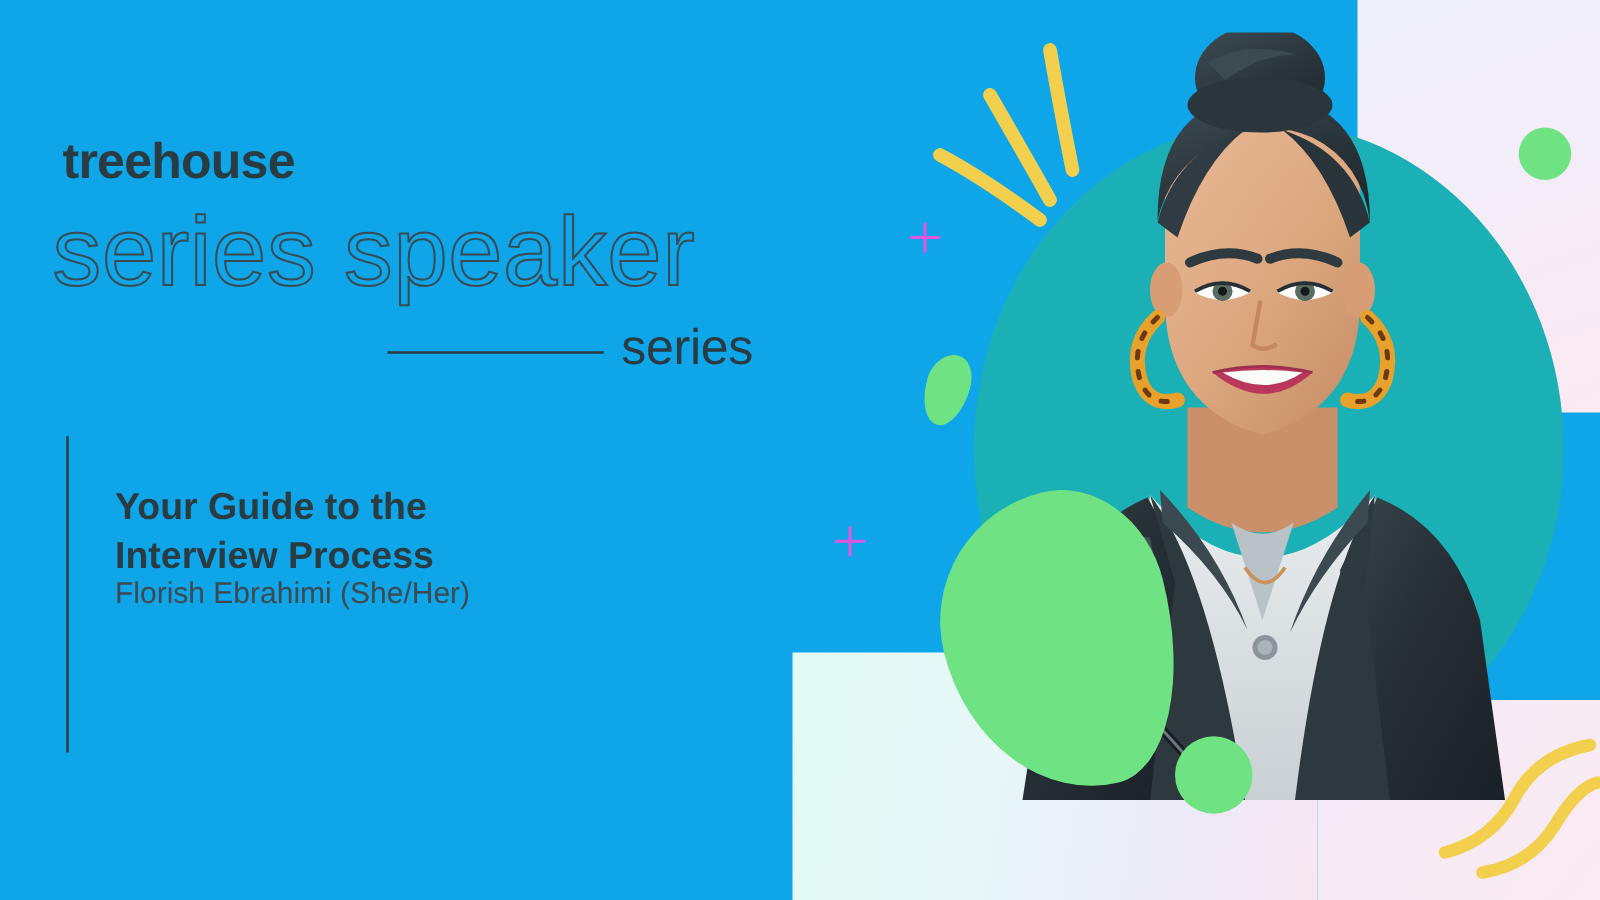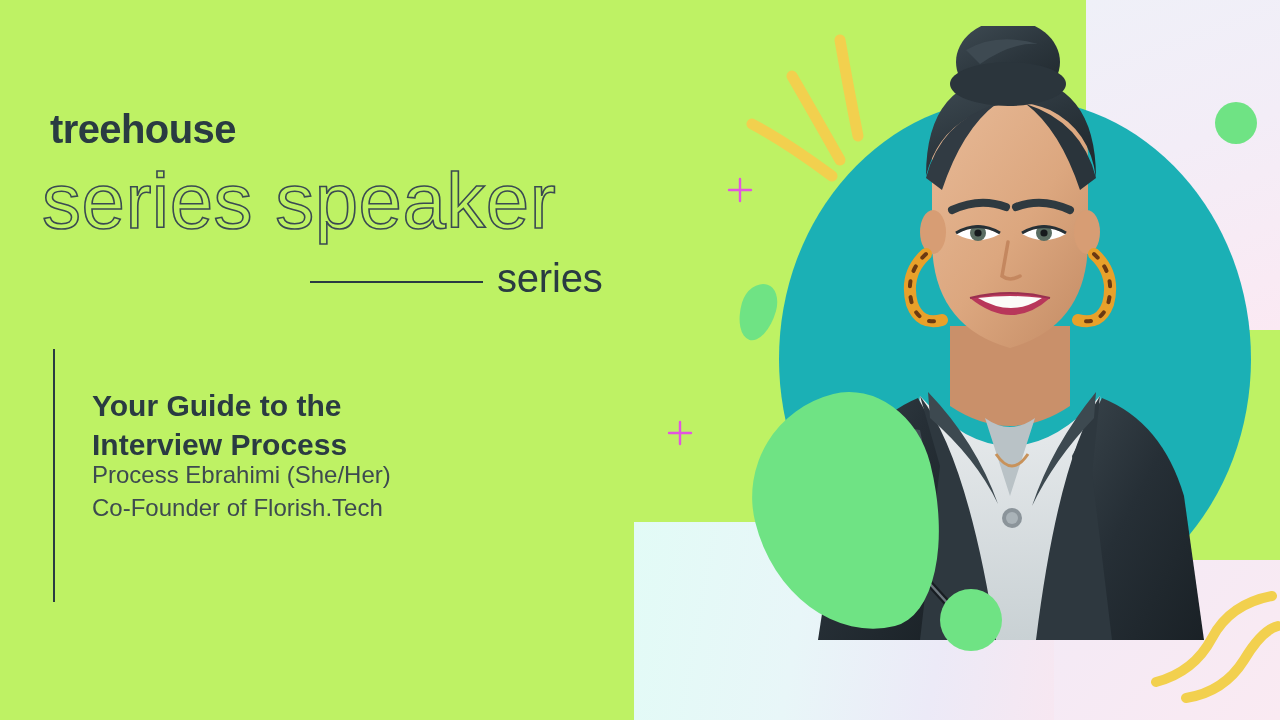--- a/index.html
+++ b/index.html
@@ -8,21 +8,21 @@
     background: #ffffff;
   }
   body {
     font-family: "Liberation Sans", sans-serif;
   }
   #stage {
     position: relative;
     width: 1280px;
     height: 720px;
     overflow: hidden;
-    background: #bef264;
+    background: #0ea5e9;
   }
 
   
   .panel {
     position: absolute;
     pointer-events: none;
   }
   #panel-topright {
     left: 1086px;
     top: 0px;
@@ -334,16 +334,15 @@
 
   <div id="wordmark">treehouse</div>
   <div id="headline-outline">series speaker</div>
   <div id="series-rule"></div>
   <div id="series-word">series</div>
 
   <div id="left-rule"></div>
 
   <div id="talk-title">Your Guide to the
 Interview Process</div>
-  <div id="speaker-name">Process Ebrahimi (She/Her)</div>
-  <div id="speaker-role">Co-Founder of Florish.Tech</div>
+  <div id="speaker-name">Florish Ebrahimi (She/Her)</div>
 
 </div>
 
 </body></html>

